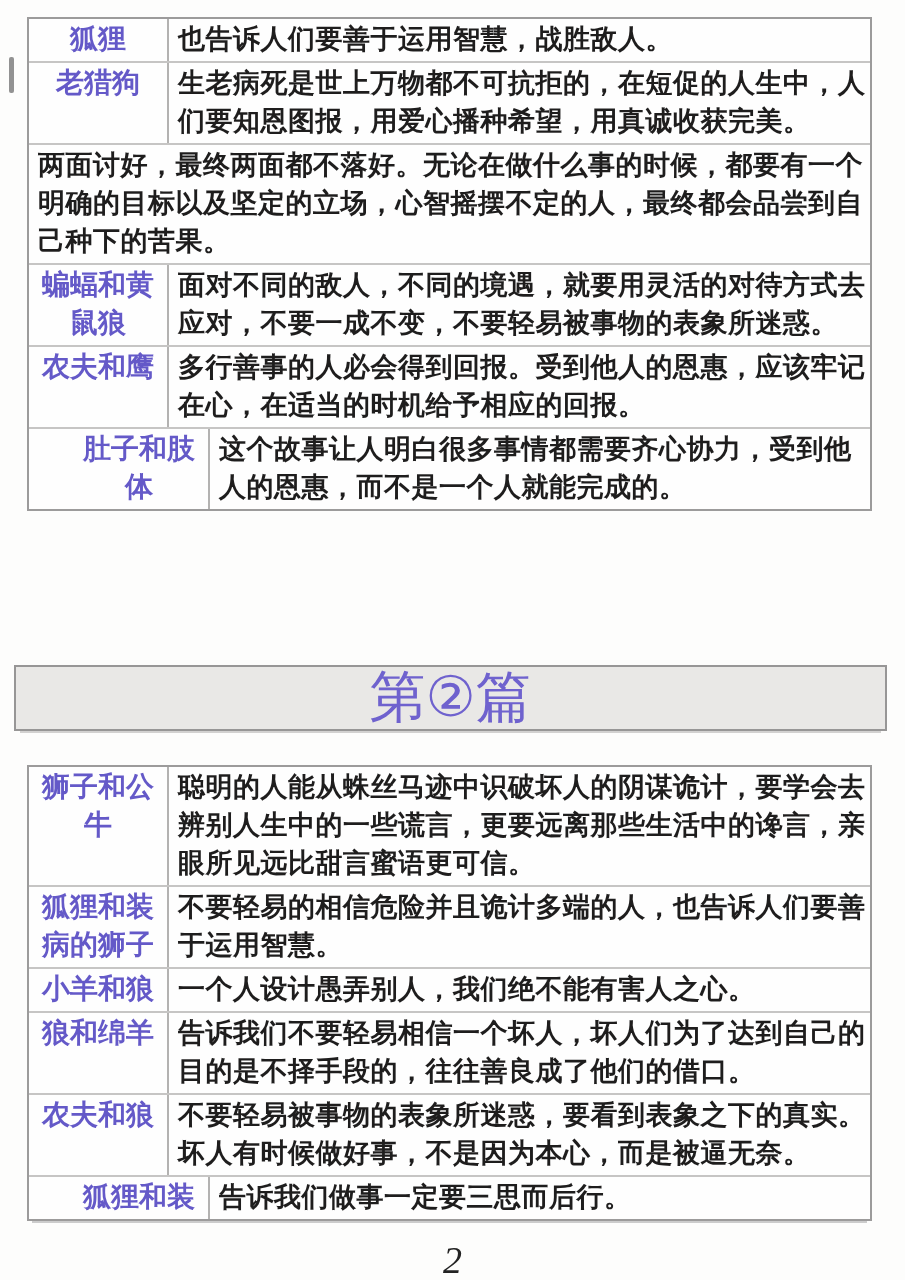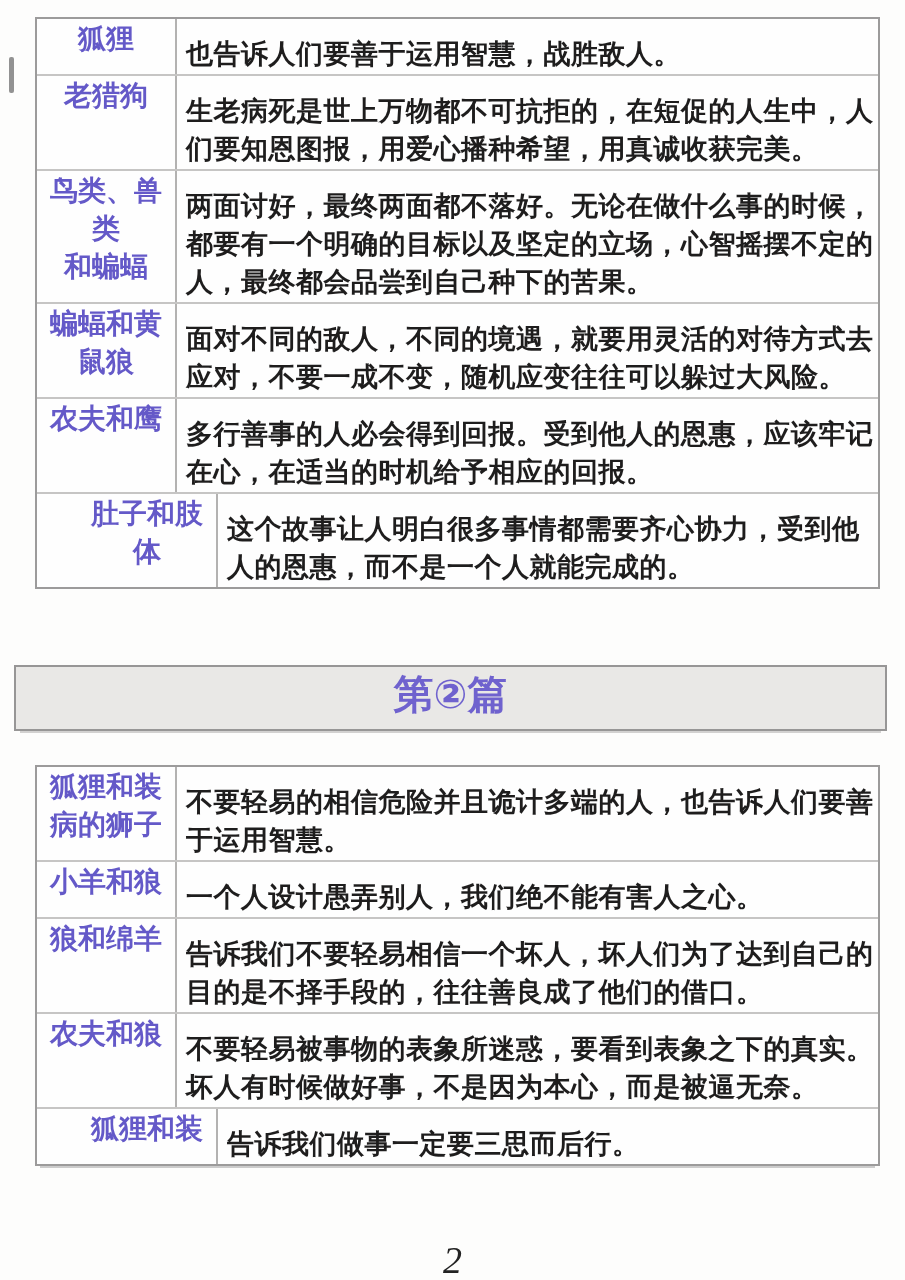--- a/index.html
+++ b/index.html
@@ -10,21 +10,21 @@
   .page {
     position: relative;
     width: 905px;
     height: 1280px;
     background: #fdfdfc;
     overflow: hidden;
     font-family: "Liberation Sans", "DejaVu Sans", sans-serif;
   }
   .fable-table {
     position: absolute;
-    left: 35px;
+    left: 27px;
     width: 845px;
     border: 2px solid #9c9b9b;
     background: #fefefe;
     box-sizing: border-box;
   }
   .t1 { top: 17px; }
   .t2 { top: 765px; box-shadow: 0 7px 0 -5px #cccccc; }
   .trow {
     display: flex;
     border-bottom: 2px solid #c6c5c4;
@@ -38,40 +38,42 @@
     color: #6459c8;
     font-weight: bold;
     font-size: 28px;
     line-height: 38px;
     padding: 1px 0;
     white-space: pre-line;
     box-sizing: content-box;
   }
   .cell-moral {
     flex: 1;
-    padding: 16px 4px 1px 9px;
+    padding: 3px 4px 1px 9px;
     font-size: 27px;
     line-height: 38px;
     font-weight: bold;
     color: #1e1d1d;
     letter-spacing: 0.5px;
+    font-family: Liberation Mono, monospace;
   }
   .section-header {
     position: absolute;
     left: 14px;
     width: 873px;
     top: 665px;
     height: 66px;
     background: #e9e8e6;
     border: 2px solid #979696;
     box-sizing: border-box;
     display: flex;
+    align-items: center;
     justify-content: center;
-    font-size: 40px;
-    font-weight: bold;
+    font-size: 56px;
+    font-weight: normal;
     color: #6f62ce;
     box-shadow: 0 8px 0 -6px #d2d1d0;
   }
   .page-number {
     position: absolute;
     top: 1238px;
     left: 0;
     width: 100%;
     text-align: center;
     font-family: "Liberation Serif", "DejaVu Serif", serif;
@@ -100,45 +102,48 @@
   <div class="fable-table t1">
     <div class="trow">
       <div class="cell-title">狐狸</div>
       <div class="cell-moral">也告诉人们要善于运用智慧，战胜敌人。</div>
     </div>
     <div class="trow">
       <div class="cell-title">老猎狗</div>
       <div class="cell-moral">生老病死是世上万物都不可抗拒的，在短促的人生中，人们要知恩图报，用爱心播种希望，用真诚收获完美。</div>
     </div>
     <div class="trow">
-      <div class="cell-title">鸟类、兽类
-和蝙蝠</div>
       <div class="cell-moral">两面讨好，最终两面都不落好。无论在做什么事的时候，都要有一个明确的目标以及坚定的立场，心智摇摆不定的人，最终都会品尝到自己种下的苦果。</div>
     </div>
     <div class="trow">
       <div class="cell-title">蝙蝠和黄
 鼠狼</div>
-      <div class="cell-moral">面对不同的敌人，不同的境遇，就要用灵活的对待方式去应对，不要一成不变，随机应变往往可以躲过大风险。</div>
+      <div class="cell-moral">面对不同的敌人，不同的境遇，就要用灵活的对待方式去应对，不要一成不变，不要轻易被事物的表象所迷惑。</div>
     </div>
     <div class="trow">
       <div class="cell-title">农夫和鹰</div>
       <div class="cell-moral">多行善事的人必会得到回报。受到他人的恩惠，应该牢记在心，在适当的时机给予相应的回报。</div>
     </div>
     <div class="trow">
       <div class="cell-title">肚子和肢
 体</div>
       <div class="cell-moral">这个故事让人明白很多事情都需要齐心协力，受到他人的恩惠，而不是一个人就能完成的。</div>
     </div>
   </div>
 
   <div class="section-header">
     <span>第②篇</span>
   </div>
 
   <div class="fable-table t2">
+    <div class="trow">
+      <div class="cell-title">狮子和公
+牛</div>
+      <div class="cell-moral">聪明的人能从蛛丝马迹中识破坏人的阴谋诡计，要学会去辨别人生中的一些谎言，更要远离那些生活中的谗言，亲眼所见远比甜言蜜语更可信。</div>
+    </div>
     <div class="trow">
       <div class="cell-title">狐狸和装
 病的狮子</div>
       <div class="cell-moral">不要轻易的相信危险并且诡计多端的人，也告诉人们要善于运用智慧。</div>
     </div>
     <div class="trow">
       <div class="cell-title">小羊和狼</div>
       <div class="cell-moral">一个人设计愚弄别人，我们绝不能有害人之心。</div>
     </div>
     <div class="trow">

